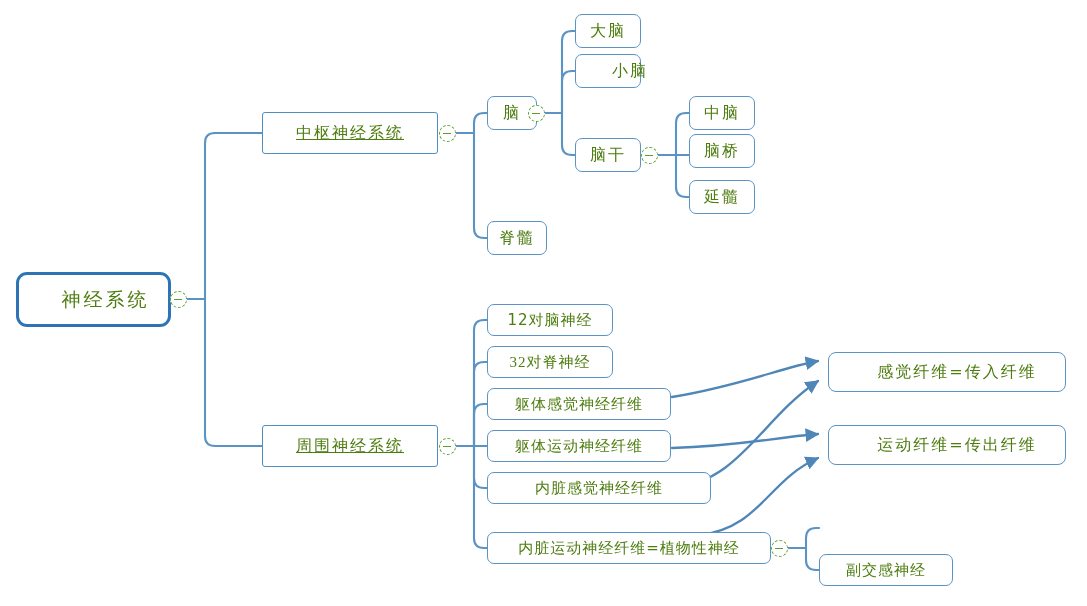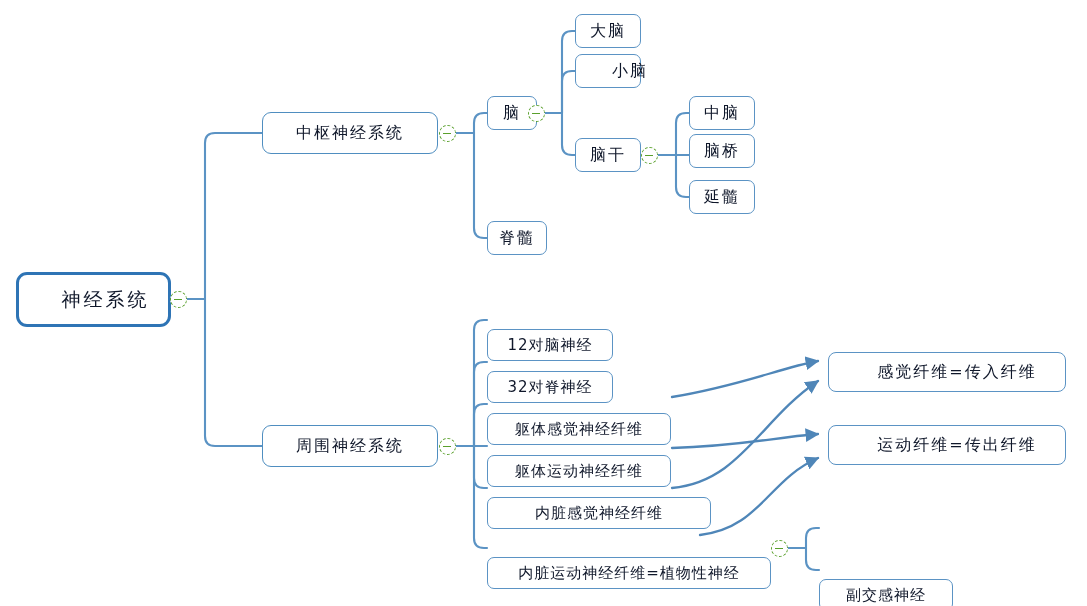--- a/index.html
+++ b/index.html
@@ -10,45 +10,45 @@
   #canvas{position:relative;width:1087px;height:606px;background:#ffffff;}
   #wires{position:absolute;left:0;top:0;width:1087px;height:606px;pointer-events:none;}
 
   .node{
     position:absolute;
     box-sizing:border-box;
     display:flex;align-items:center;justify-content:center;
     background:#ffffff;
     border:1px solid #5b93c4;
     border-radius:7px;
-    color:#0f172a;
+    color:#4d7c0f;
     white-space:nowrap;
     letter-spacing:0.5px;
   }
   .node.root{
     border:3px solid #2e74b5;
     border-radius:11px;
     font-size:19px;
     letter-spacing:3px;
     padding-left:24px;
   }
   .node.lvl2{
     border:1.6px solid #4f8ec0;
-    border-radius:9px;
+    border-radius:3px;
     font-size:16px;
     letter-spacing:2px;
+    text-decoration:underline;
   }
   .node.lvl3{
     font-size:16px;
     letter-spacing:2px;
   }
   .node.leaf{
     font-size:15px;
     letter-spacing:1px;
-    margin-top:25px;
   }
   .node.wide{
     border:1.4px solid #5b93c4;
     border-radius:8px;
     font-size:16px;
     letter-spacing:2px;
     padding-left:20px;
   }
 
   .toggle{
@@ -146,21 +146,21 @@
   <div class="node lvl3" style="left:575px;top:138px;width:66px;height:34px;">脑干</div>
 
   <div class="node lvl3" style="left:689px;top:96px;width:66px;height:34px;">中脑</div>
 
   <div class="node lvl3" style="left:689px;top:134px;width:66px;height:34px;">脑桥</div>
 
   <div class="node lvl3" style="left:689px;top:180px;width:66px;height:34px;">延髓</div>
 
   <div class="node leaf" style="left:487px;top:304px;width:126px;height:32px;">12对脑神经</div>
 
-  <div class="node leaf" style="left:487px;top:346px;width:126px;height:32px;">32对脊神经</div>
+  <div class="node leaf" style="left:487px;top:346px;width:126px;height:32px;font-family:Liberation Serif, serif;">32对脊神经</div>
 
   <div class="node leaf" style="left:487px;top:388px;width:184px;height:32px;">躯体感觉神经纤维</div>
 
   <div class="node leaf" style="left:487px;top:430px;width:184px;height:32px;">躯体运动神经纤维</div>
 
   <div class="node leaf" style="left:487px;top:472px;width:224px;height:32px;">内脏感觉神经纤维</div>
 
   <div class="node leaf" style="left:487px;top:532px;width:284px;height:32px;">内脏运动神经纤维=植物性神经</div>
 
   <div class="node wide" style="left:828px;top:352px;width:238px;height:40px;">感觉纤维=传入纤维</div>

